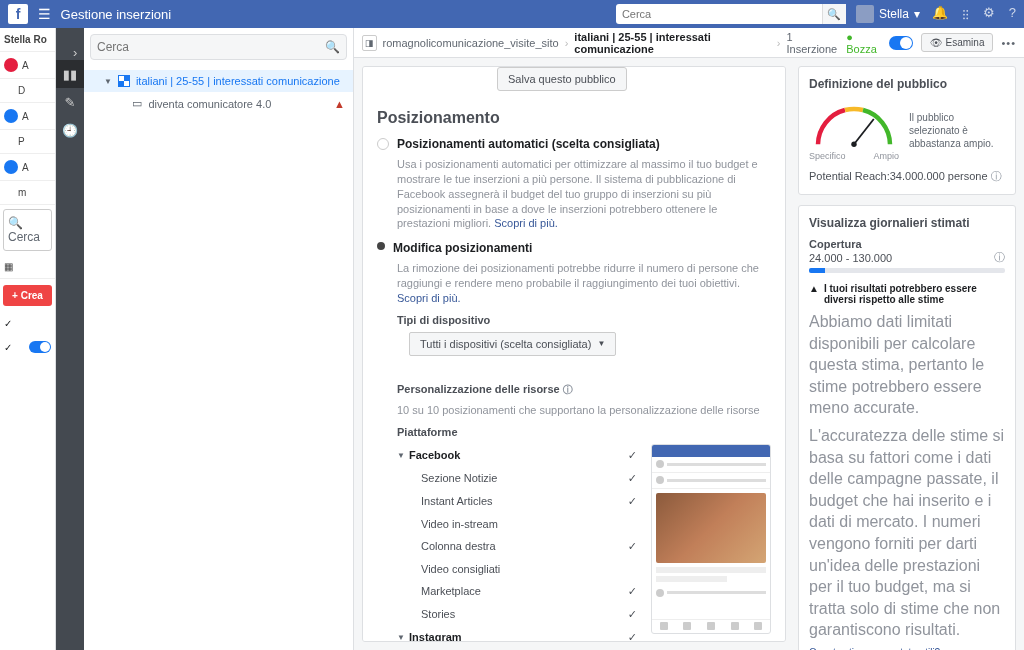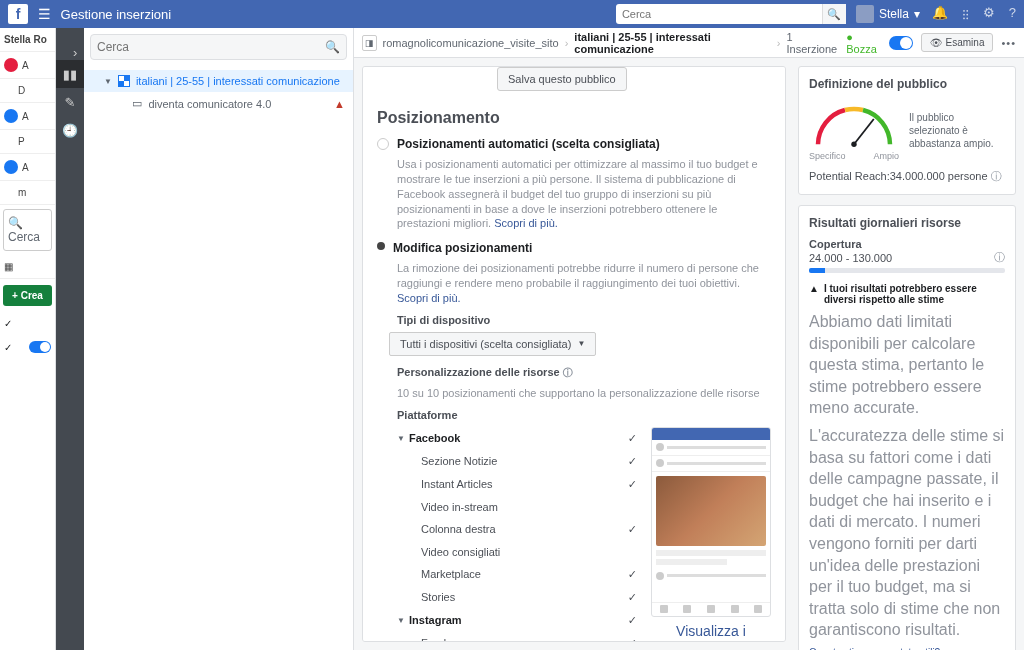--- a/index.html
+++ b/index.html
@@ -17,21 +17,21 @@
 .topbar .icons { display: flex; gap: 14px; font-size: 13px; color: #cfd8ea; }
 .topbar .icons span { cursor: pointer; }
 
 .body-area { display: flex; height: 622px; }
 .left-col { width: 56px; background: #fff; border-right: 1px solid #dddfe2; display: flex; flex-direction: column; font-size: 10px; }
 .left-col .row { padding: 6px 4px; border-bottom: 1px solid #eee; display: flex; align-items: center; gap: 4px; color: #444; }
 .left-col .dot { width: 14px; height: 14px; border-radius: 50%; display: inline-block; }
 .left-col .dot.red { background: #e41e3f; }
 .left-col .dot.blue { background: #1877f2; }
 .left-col .srch { padding: 6px 4px; border: 1px solid #ccc; border-radius: 3px; margin: 4px 3px; font-size: 12px; color: #606770; text-align: left; }
-.left-col .create { margin: 6px 3px; background: #15803d; color: #fff; padding: 5px; border-radius: 3px; font-size: 10px; font-weight: bold; text-align: center; }
+.left-col .create { margin: 6px 3px; background: #ef4444; color: #fff; padding: 5px; border-radius: 3px; font-size: 10px; font-weight: bold; text-align: center; }
 .left-col .chkrow { padding: 6px 4px; display: flex; align-items: center; justify-content: space-between; }
 .left-col .toggle { width: 22px; height: 12px; background: #1877f2; border-radius: 6px; position: relative; }
 .left-col .toggle::after { content: ''; position: absolute; right: 1px; top: 1px; width: 10px; height: 10px; background: #fff; border-radius: 50%; }
 
 .icon-rail { width: 28px; background: #444950; display: flex; flex-direction: column; align-items: center; padding-top: 4px; gap: 0; }
 .icon-rail .ritem { width: 28px; height: 28px; display: flex; align-items: center; justify-content: center; color: #ccc; cursor: pointer; font-size: 13px; }
 
 .tree-panel { width: 270px; background: #fff; border-right: 1px solid #dddfe2; display: flex; flex-direction: column; }
 .tree-panel .tsearch { margin: 6px; border: 1px solid #dddfe2; border-radius: 4px; height: 26px; display: flex; align-items: center; padding: 0 6px; background: #f5f6f7; }
 .tree-panel .tsearch input { border: none; outline: none; flex: 1; background: transparent; font-size: 12px; }
@@ -62,23 +62,23 @@
 .form-area { flex: 1; background: #fff; border: 1px solid #dddfe2; border-radius: 3px; padding: 0 14px 14px 14px; overflow-y: auto; }
 .savebtn { border: 1px solid #ccc; background: #f5f6f7; padding: 5px 10px; font-size: 11px; border-radius: 3px; display: inline-block; margin: 0 0 0 120px; color: #4b4f56; }
 .section-title { font-size: 16px; font-weight: bold; color: #4b4f56; margin: 18px 0 10px 0; }
 .opt-row { margin: 10px 0 6px 0; display: flex; gap: 8px; align-items: flex-start; }
 .opt-row .radio { width: 12px; height: 12px; border: 1px solid #ccc; border-radius: 50%; background: #fff; flex-shrink: 0; margin-top: 1px; }
 .opt-row .radio.on { border: 4px solid #444; width: 6px; height: 6px; }
 .opt-row .label { font-size: 12px; font-weight: bold; color: #1c1e21; text-align: right; }
 .desc { font-size: 11px; color: #90949c; line-height: 1.35; margin-left: 20px; margin-bottom: 8px; }
 .desc a { color: #385898; }
 .sublabel { font-size: 11px; font-weight: bold; color: #4b4f56; margin: 8px 0 6px 20px; }
-.sublabel2 { font-size: 11px; font-weight: bold; color: #4b4f56; margin: 10px 0 6px 20px; }
+.sublabel2 { font-size: 11px; font-weight: bold; color: #4b4f56; margin: 27px 0 6px 20px; }
 .sublabel2 .info { color: #8d949e; font-size: 10px; }
-.ddl { margin-left: 12px; border: 1px solid #ccc; background: #f5f6f7; padding: 5px 10px; border-radius: 2px; font-size: 11px; display: inline-flex; align-items: center; gap: 6px; color: #4b4f56; }
+.ddl { margin-left: 32px; border: 1px solid #ccc; background: #f5f6f7; padding: 5px 10px; border-radius: 2px; font-size: 11px; display: inline-flex; align-items: center; gap: 6px; color: #4b4f56; }
 .ddl .car { font-size: 8px; }
 .plat { margin-left: 20px; margin-top: 6px; }
 .plat-cols { display: flex; gap: 14px; }
 .plat-list { flex: 1; }
 .plat-head { display: flex; align-items: center; padding: 5px 0; font-size: 11px; }
 .plat-head .car { font-size: 8px; color: #606770; width: 12px; }
 .plat-head .name { font-weight: bold; flex: 1; }
 .plat-head .chk, .plat-item .chk { color: #4b4f56; font-size: 11px; }
 .plat-item { display: flex; align-items: center; padding: 5px 0 5px 24px; font-size: 11px; color: #4b4f56; }
 .plat-item .name { flex: 1; }
@@ -335,21 +335,21 @@
                   <span>Specifico</span>
                   <span>Ampio</span>
                 </div>
             </div>
             <div class="gauge-desc">Il pubblico selezionato è abbastanza ampio.</div>
           </div>
           <div class="reach"><span>Potential Reach:</span><span>34.000.000 persone</span> <span class="info">ⓘ</span></div>
         </div>
 
         <div class="card">
-          <div class="ctitle">Risultati giornalieri risorse</div>
+          <div class="ctitle">Visualizza giornalieri stimati</div>
           <div class="rlabel">Copertura</div>
           <div class="rval">
               <span>24.000 - 130.000</span>
               <span class="info" style="color:#8d949e;">ⓘ</span>
             </div>
           <div class="bar">
               <div class="fill"></div>
             </div>
           <div class="warn-row">
               <span>▲</span>

